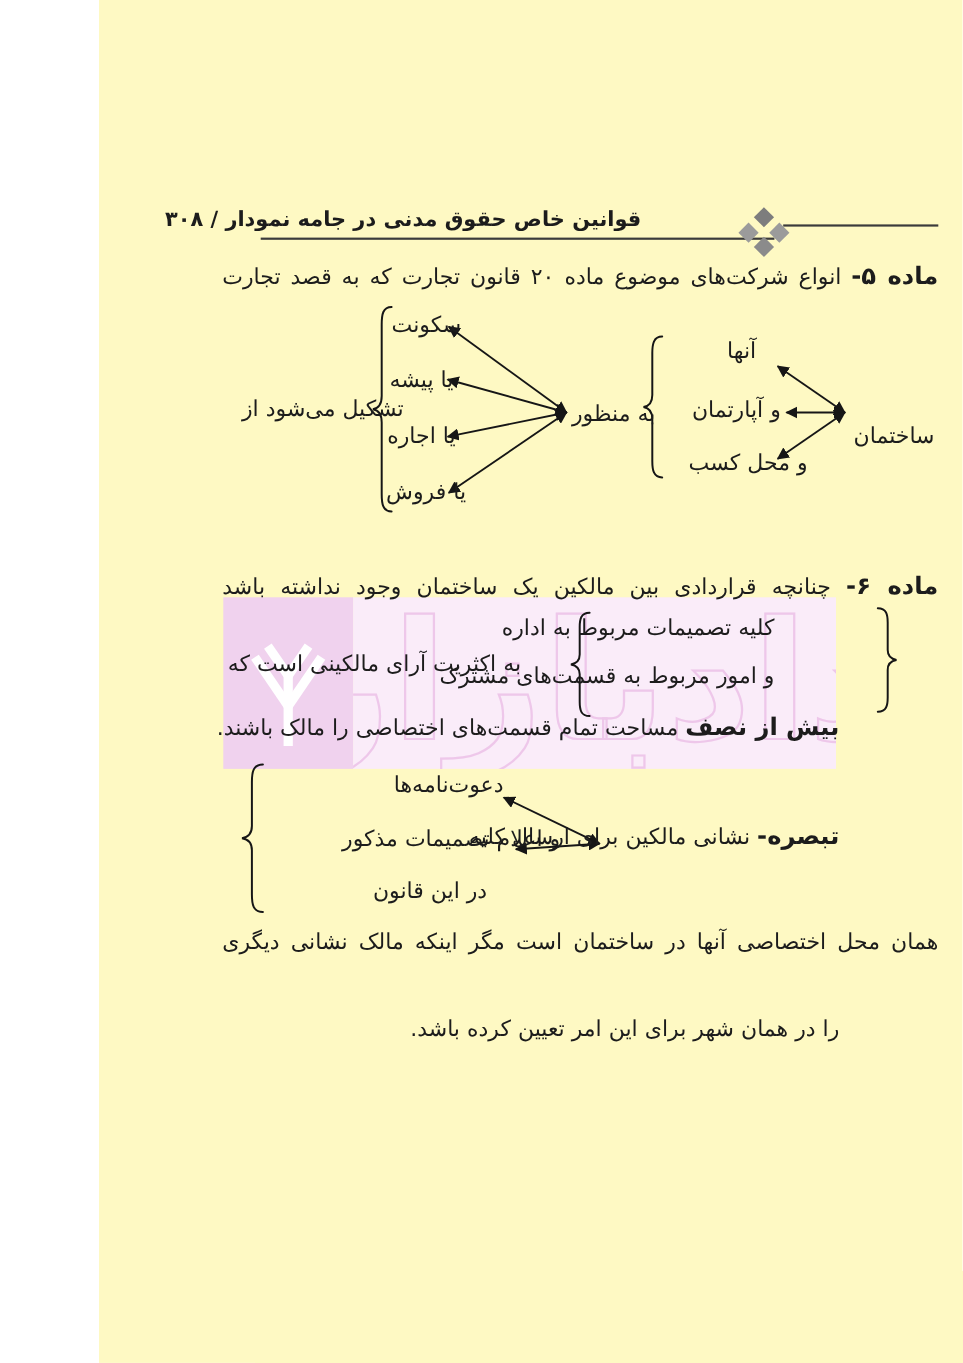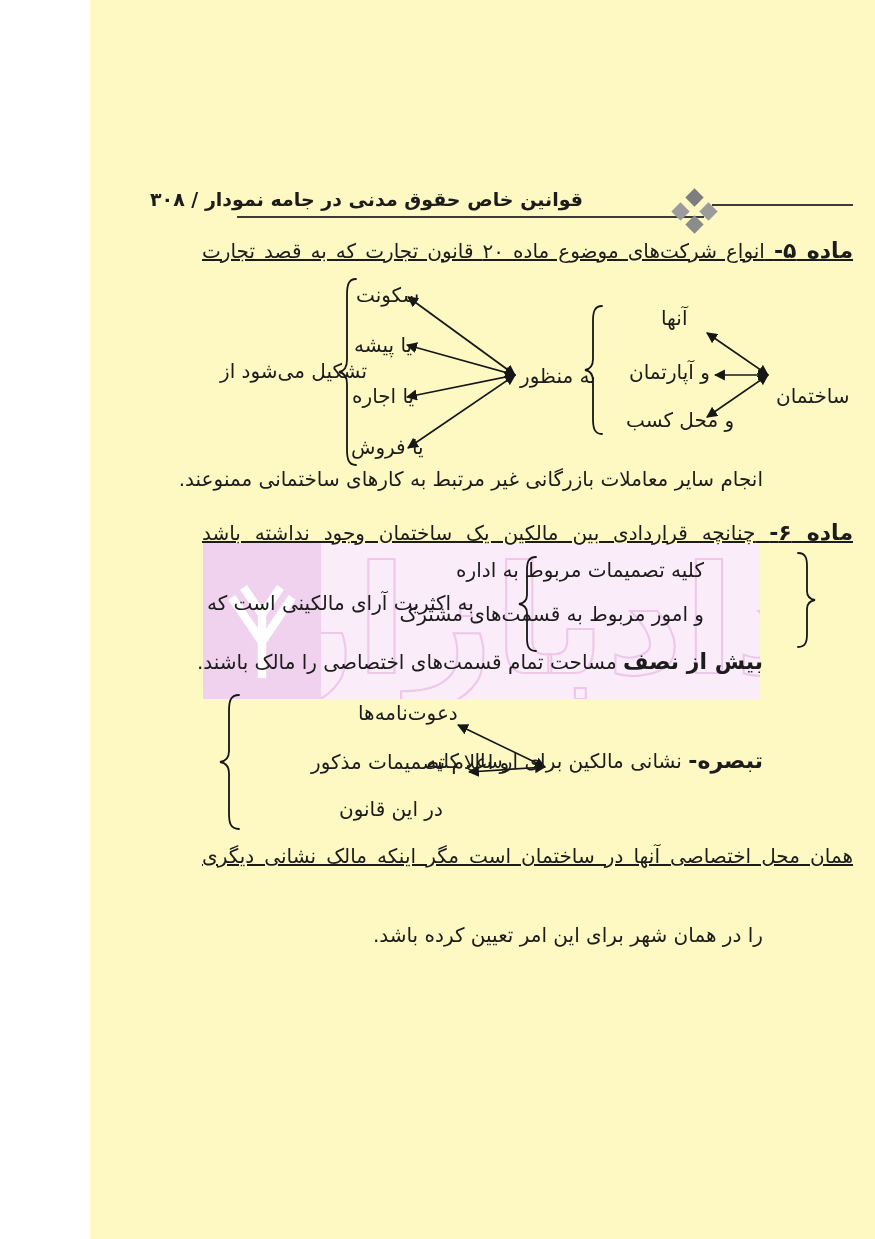--- a/index.html
+++ b/index.html
@@ -1,19 +1,19 @@
 <!DOCTYPE html>
 <html lang="fa" dir="rtl"><head>
 <meta charset="utf-8">
 <style>
   html,body{margin:0;padding:0;background:#ffffff;}
   .page{position:relative;width:785px;height:1239px;background:#fef9c3;overflow:hidden;
         font-family:"DejaVu Sans",sans-serif;color:#1c1c1c;direction:rtl;font-size:20px;}
   .abs{position:absolute;white-space:nowrap;z-index:2;line-height:27px;}
-  .just{white-space:normal;text-align:justify;text-align-last:justify;line-height:30px;text-decoration:underline;}
+  .just{white-space:normal;text-align:justify;text-align-last:justify;line-height:30px;}
   .lead-b{font-weight:bold;font-size:22px;}
   .hdr-title{font-weight:bold;font-size:19px;}
   .rule{position:absolute;height:2px;background:#3b3b3b;z-index:1;}
   .diam{position:absolute;width:13px;height:13px;transform:rotate(45deg);}
   svg.deco{position:absolute;z-index:1;overflow:visible;}
   svg.deco line{stroke:#161616;stroke-width:1.7;}
   svg.deco path.br{stroke:#161616;stroke-width:1.8;fill:none;stroke-linecap:round;}
   .flip{transform:scaleX(-1);}
   
   .wm{position:absolute;left:113px;top:543px;width:557px;height:156px;z-index:0;}
@@ -83,21 +83,20 @@
         <path d="M0,0 L10,5 L0,10 Z" fill="#161616"></path>
       </marker>
     </defs>
     <line x1="68" y1="50" x2="7" y2="8" marker-start="url(#fb)" marker-end="url(#fb)"></line>
     <line x1="68" y1="50" x2="15" y2="50" marker-start="url(#fb)" marker-end="url(#fb)"></line>
     <line x1="68" y1="50" x2="7" y2="92" marker-start="url(#fb)" marker-end="url(#fb)"></line>
   </svg>
 
   <div class="abs" style="left:686px;top:383px;">ساختمان</div>
 
-  <div class="abs" style="right:112px;top:466px;">انجام سایر معاملات بازرگانی غیر مرتبط به کارهای ساختمانی ممنوعند.</div>
 
   <div class="wm">
     <div class="wm-badge">
       <svg viewBox="0 0 100 140" width="84" height="122">
         <g stroke="#ffffff" stroke-width="10" fill="none">
           <path d="M50,138 L50,52"></path>
           <path d="M50,95 L14,42"></path>
           <path d="M50,95 L86,42"></path>
           <path d="M50,62 L28,30"></path>
           <path d="M50,62 L72,30"></path>

